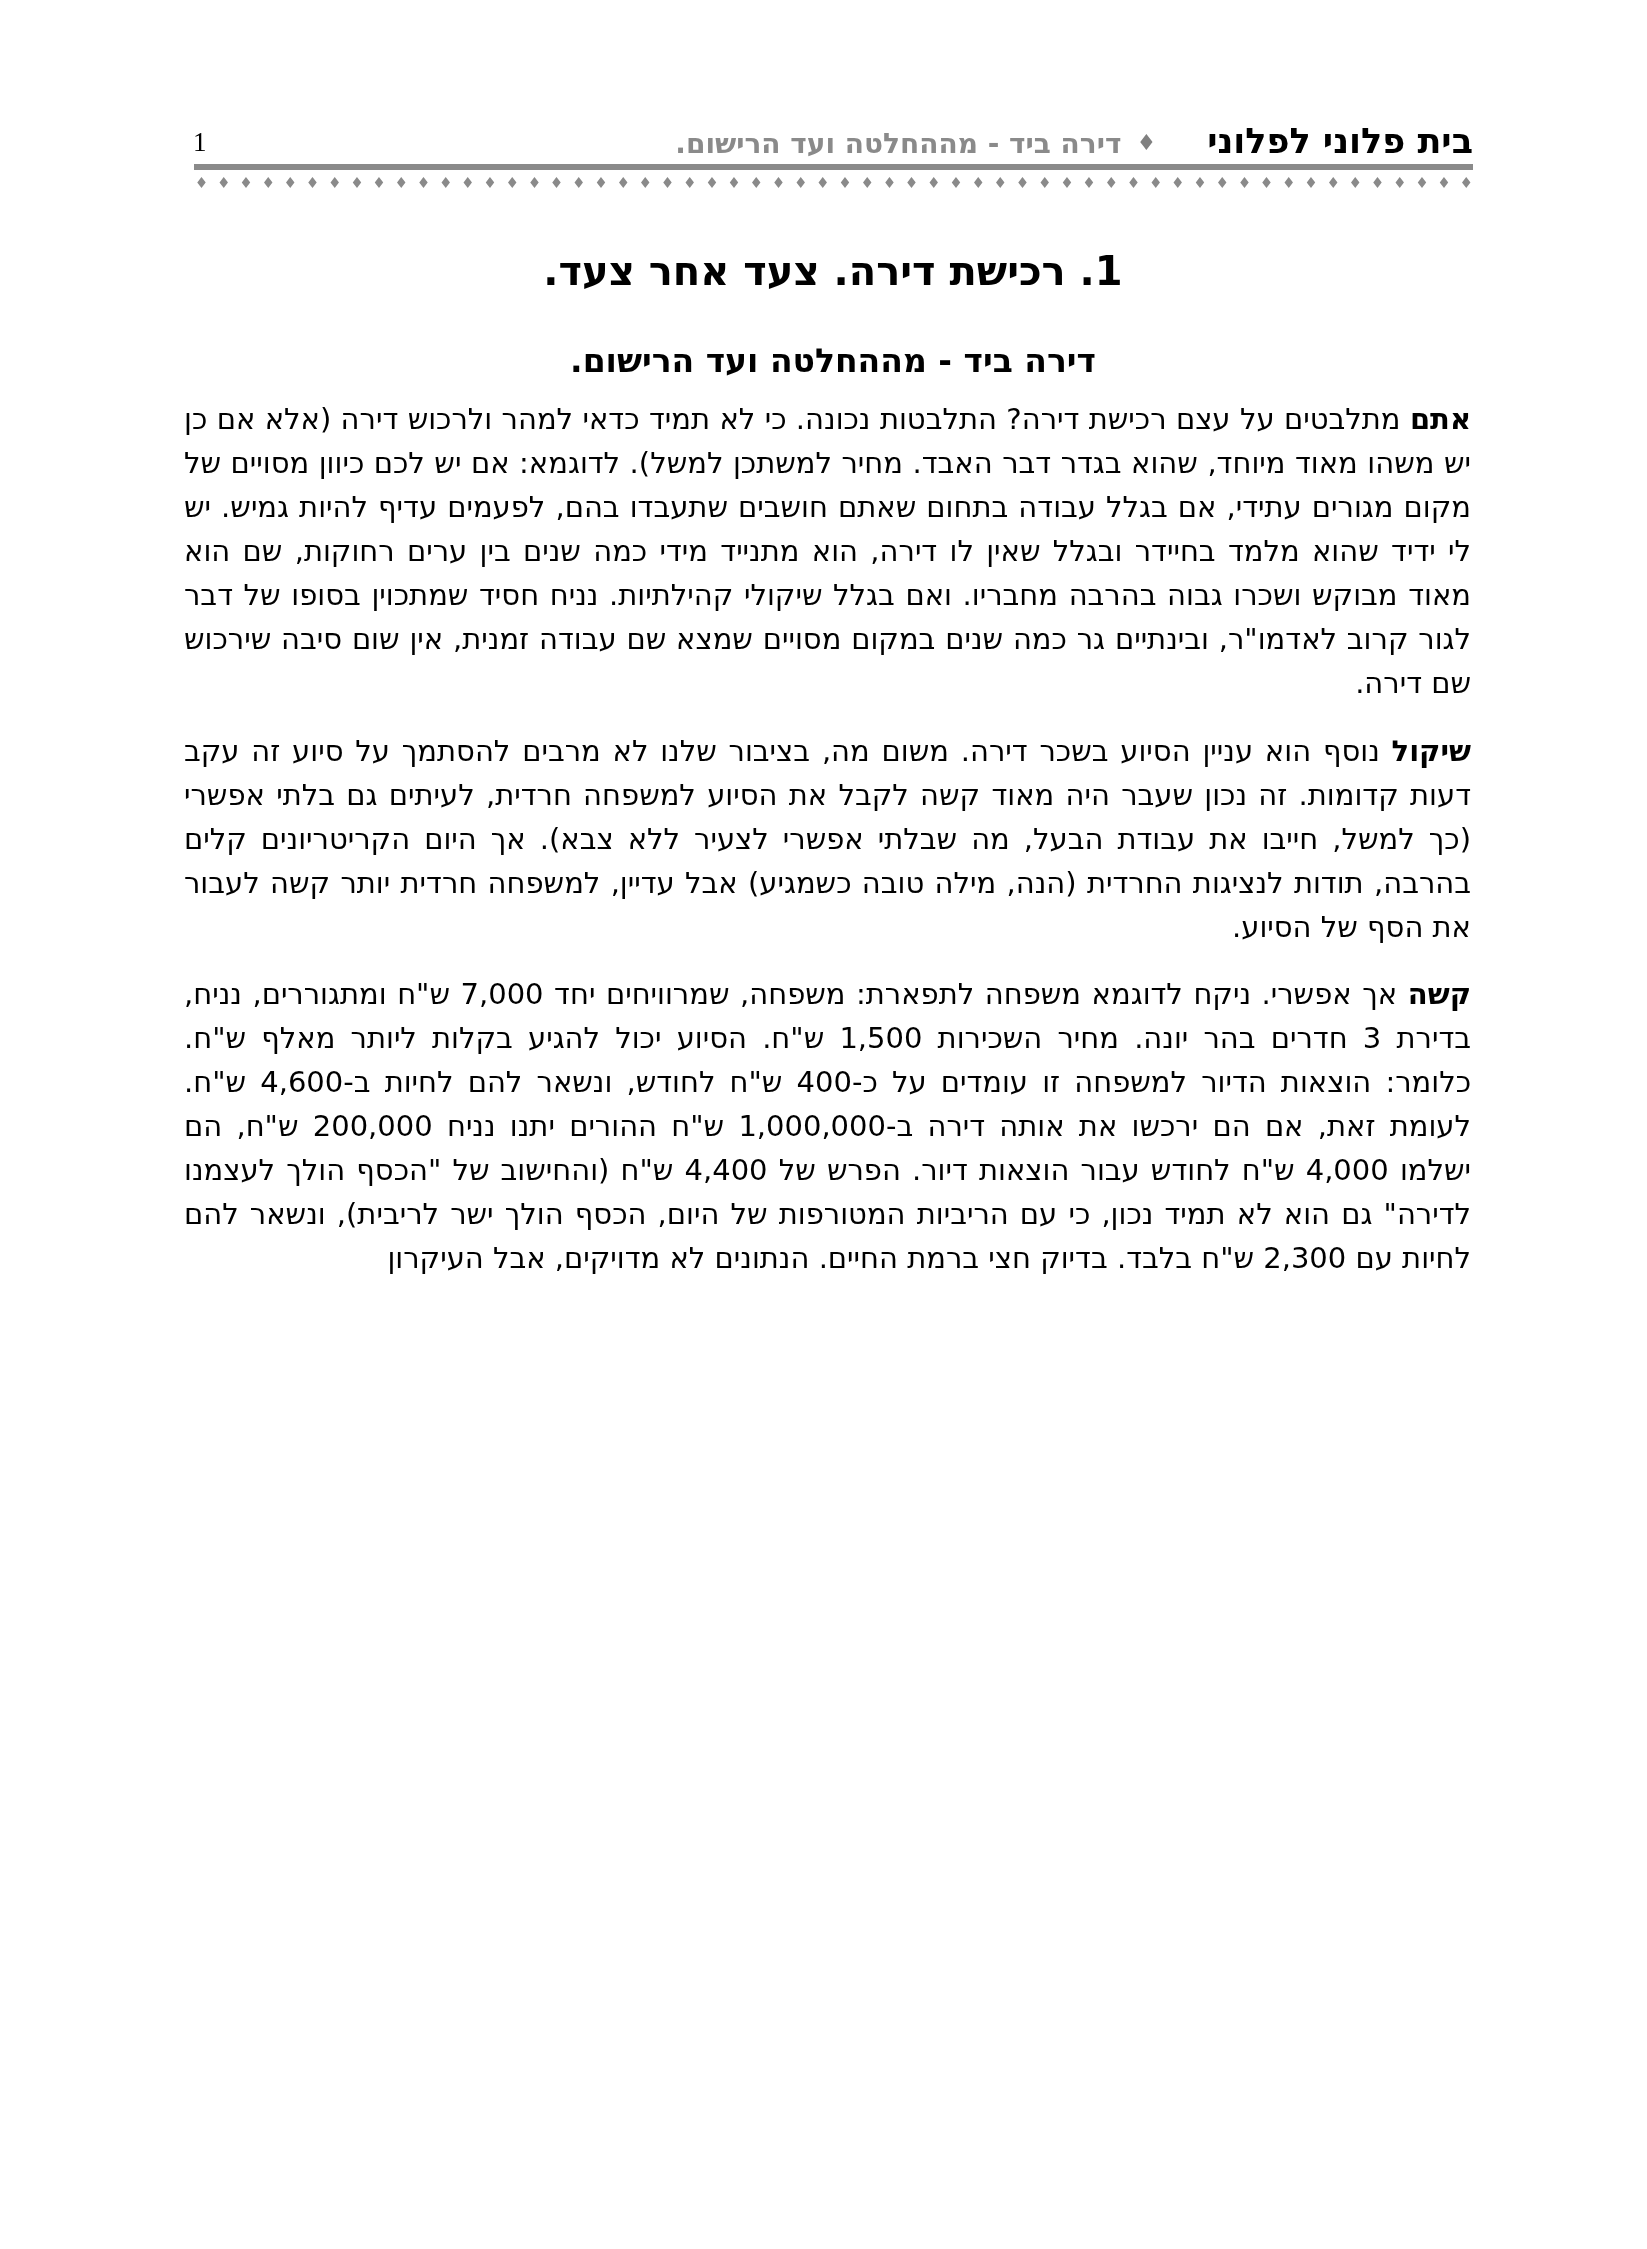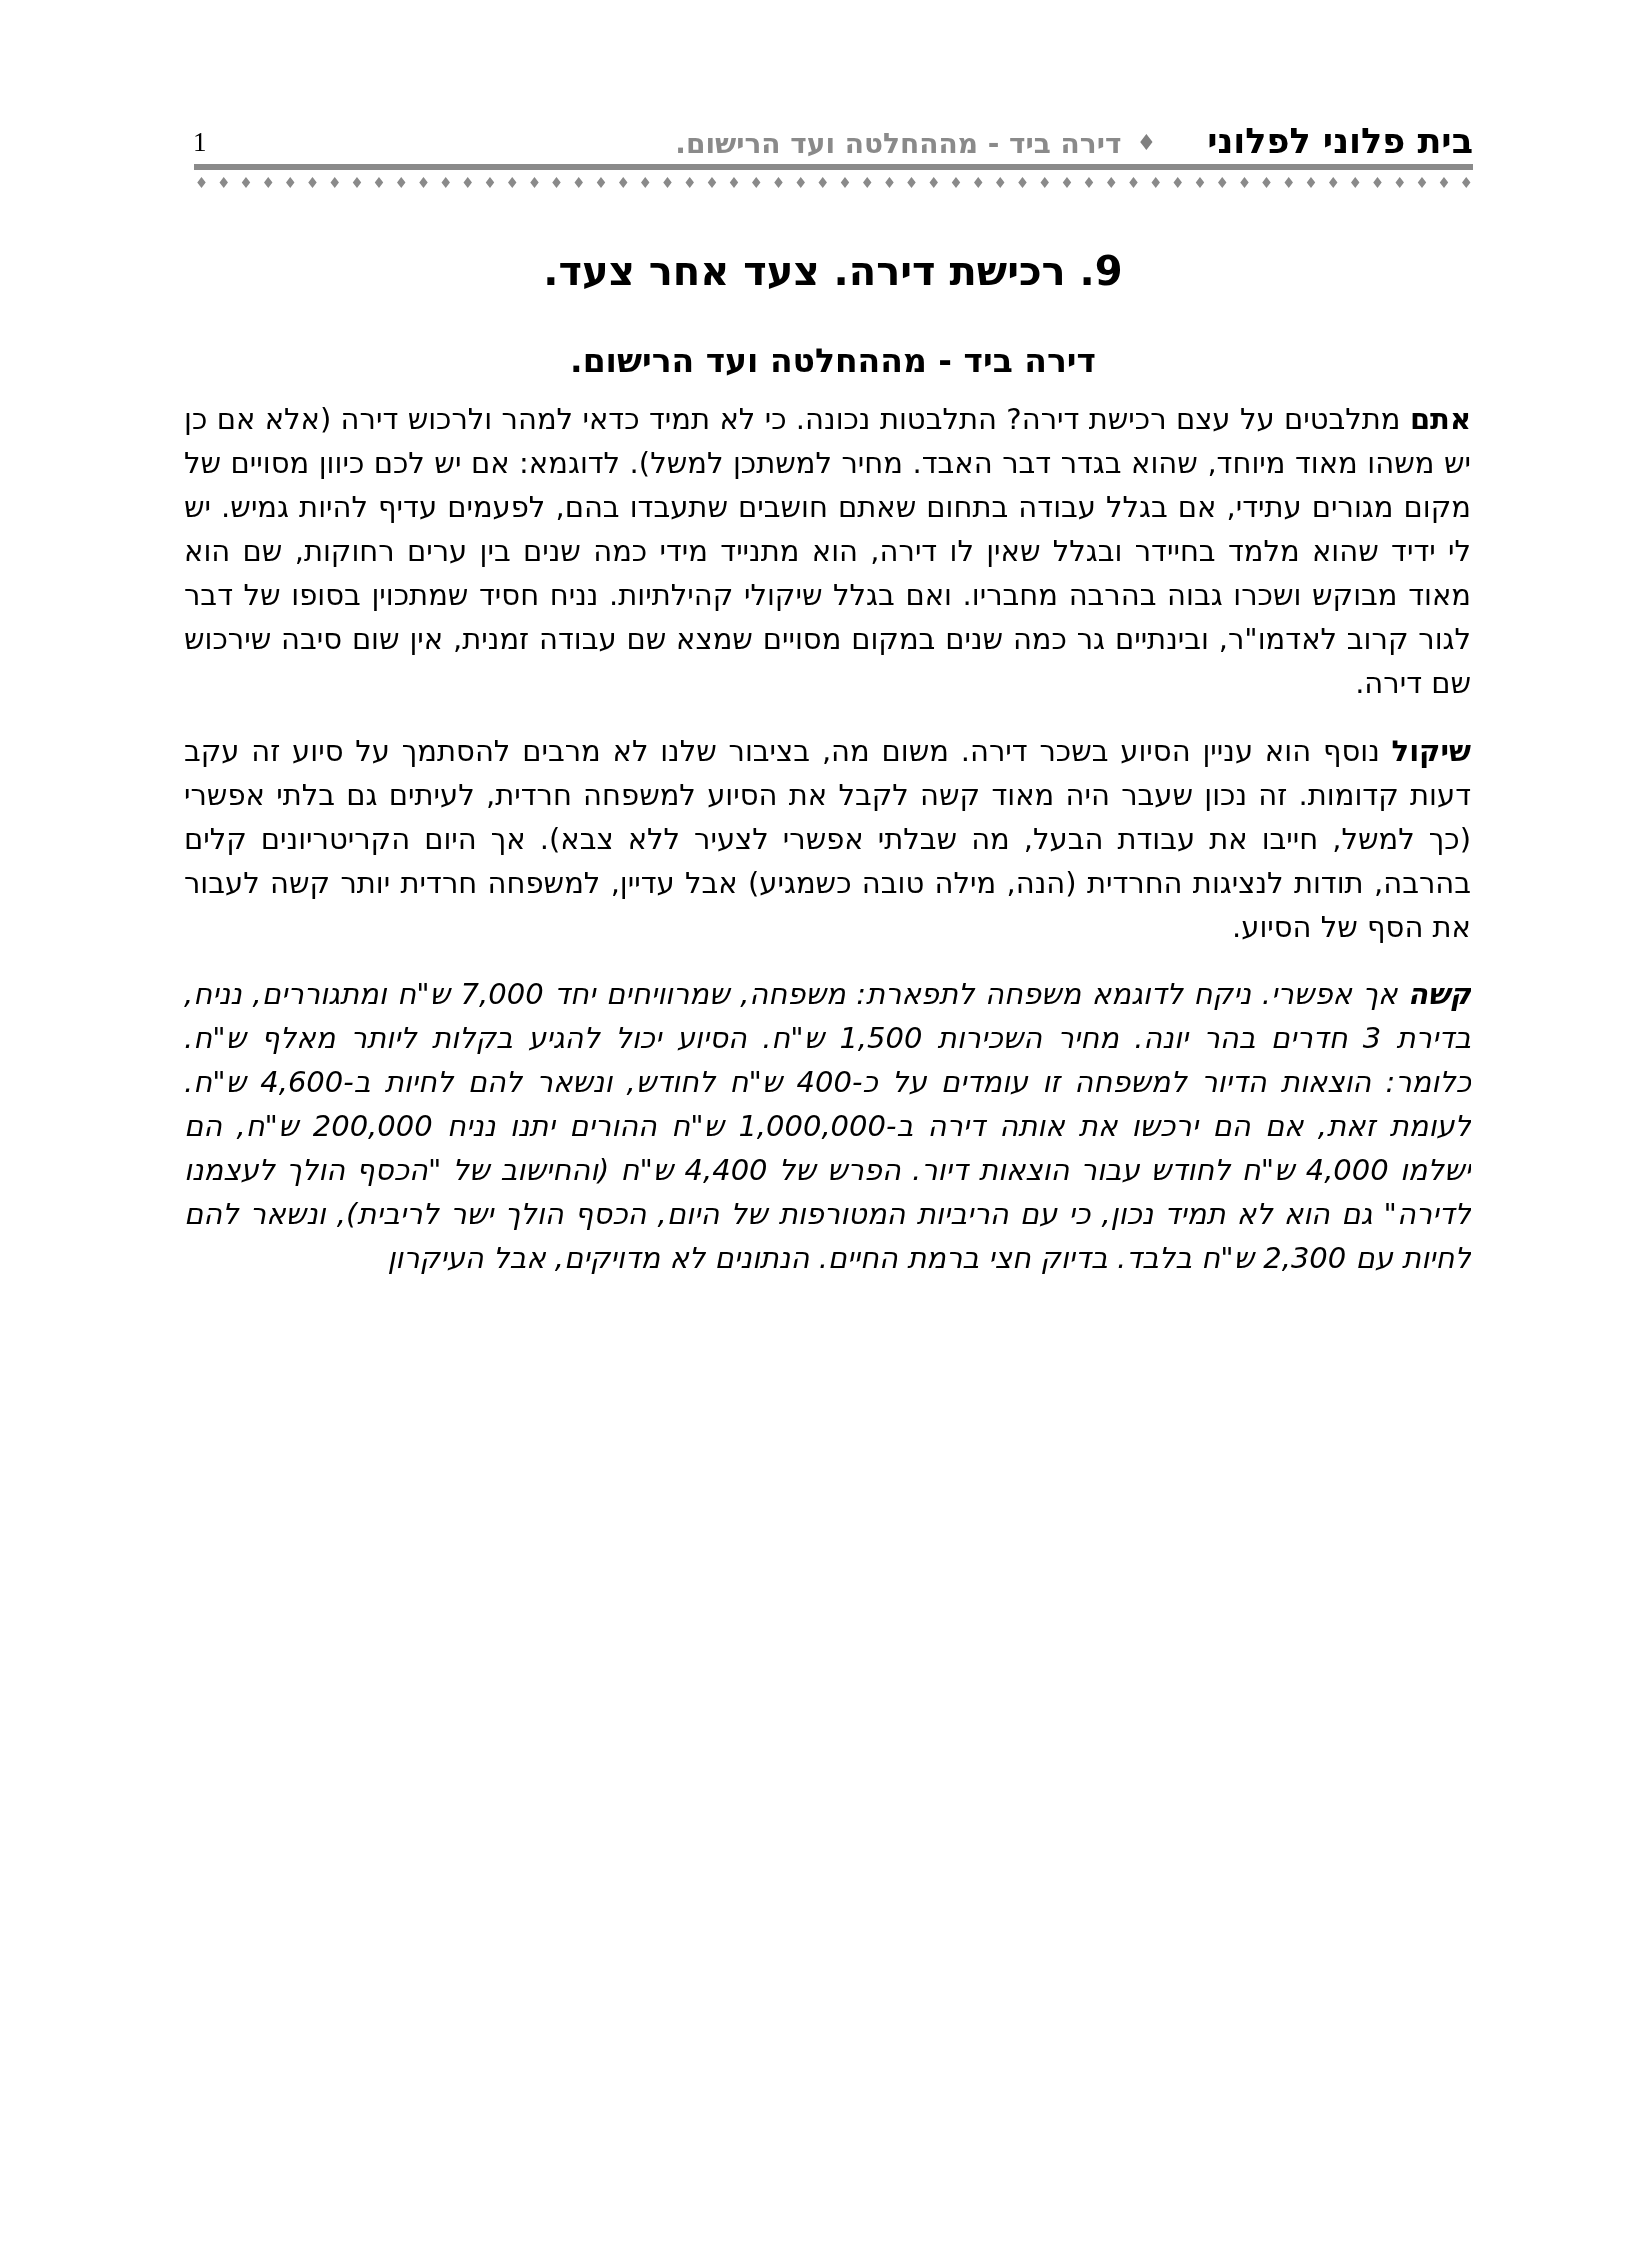--- a/index.html
+++ b/index.html
@@ -158,21 +158,20 @@
     color: #000000;
   }
 
   .para {
     margin: 0 0 23px 0;
     text-align: justify;
     text-justify: inter-word;
   }
   .para:last-child {
     margin-bottom: 0;
-    font-style: italic;
   }
 
   .para .lead {
     font-weight: bold;
   }
 
   
   .para-clip {
     max-height: 634px;
     overflow: hidden;
@@ -248,21 +247,21 @@
       <span>♦</span>
       <span>♦</span>
       <span>♦</span>
       <span>♦</span>
       <span>♦</span>
       <span>♦</span>
       <span>♦</span>
       <span>♦</span>
     </div>
 
-  <h1 class="chapter-title">9. רכישת דירה. צעד אחר צעד.</h1>
+  <h1 class="chapter-title">1. רכישת דירה. צעד אחר צעד.</h1>
 
   <h2 class="chapter-subtitle">דירה ביד - מההחלטה ועד הרישום.</h2>
 
   <div class="body-col">
     <p class="para">
       <span class="lead">אתם</span><span> מתלבטים על עצם רכישת דירה? התלבטות נכונה. כי לא תמיד כדאי למהר ולרכוש דירה (אלא אם כן יש משהו מאוד מיוחד, שהוא בגדר דבר האבד. מחיר למשתכן למשל). לדוגמא: אם יש לכם כיוון מסויים של מקום מגורים עתידי, אם בגלל עבודה בתחום שאתם חושבים שתעבדו בהם, לפעמים עדיף להיות גמיש. יש לי ידיד שהוא מלמד בחיידר ובגלל שאין לו דירה, הוא מתנייד מידי כמה שנים בין ערים רחוקות, שם הוא מאוד מבוקש ושכרו גבוה בהרבה מחבריו. ואם בגלל שיקולי קהילתיות. נניח חסיד שמתכוין בסופו של דבר לגור קרוב לאדמו"ר, ובינתיים גר כמה שנים במקום מסויים שמצא שם עבודה זמנית, אין שום סיבה שירכוש שם דירה.</span>
     </p>
     <p class="para">
       <span class="lead">שיקול</span><span> נוסף הוא עניין הסיוע בשכר דירה. משום מה, בציבור שלנו לא מרבים להסתמך על סיוע זה עקב דעות קדומות. זה נכון שעבר היה מאוד קשה לקבל את הסיוע למשפחה חרדית, לעיתים גם בלתי אפשרי (כך למשל, חייבו את עבודת הבעל, מה שבלתי אפשרי לצעיר ללא צבא). אך היום הקריטריונים קלים בהרבה, תודות לנציגות החרדית (הנה, מילה טובה כשמגיע) אבל עדיין, למשפחה חרדית יותר קשה לעבור את הסף של הסיוע.</span>
     </p>

